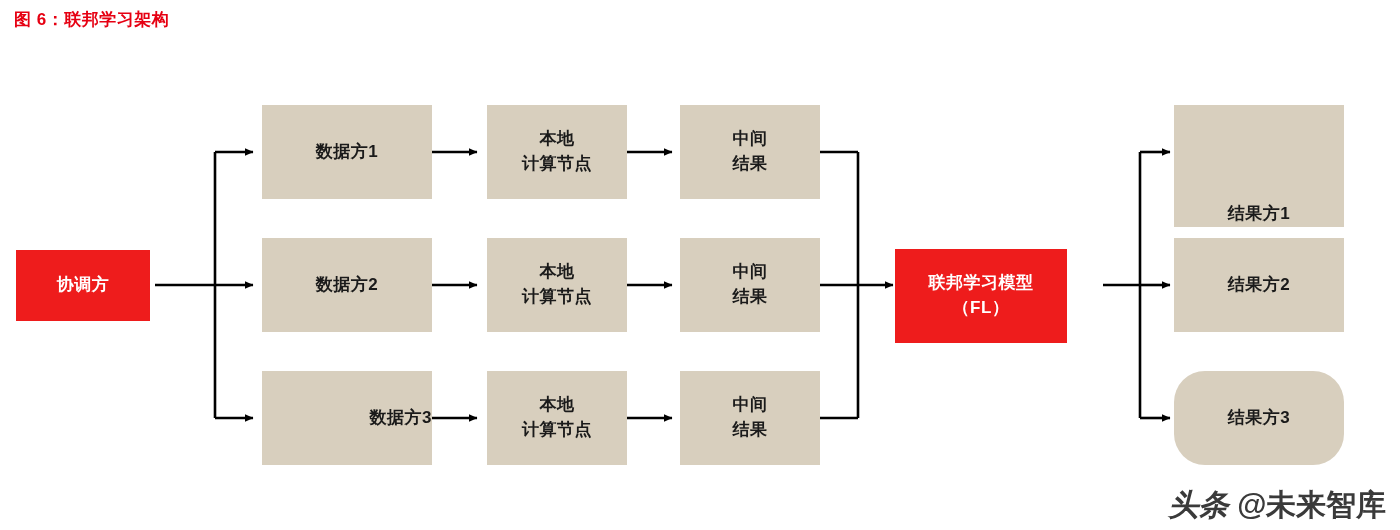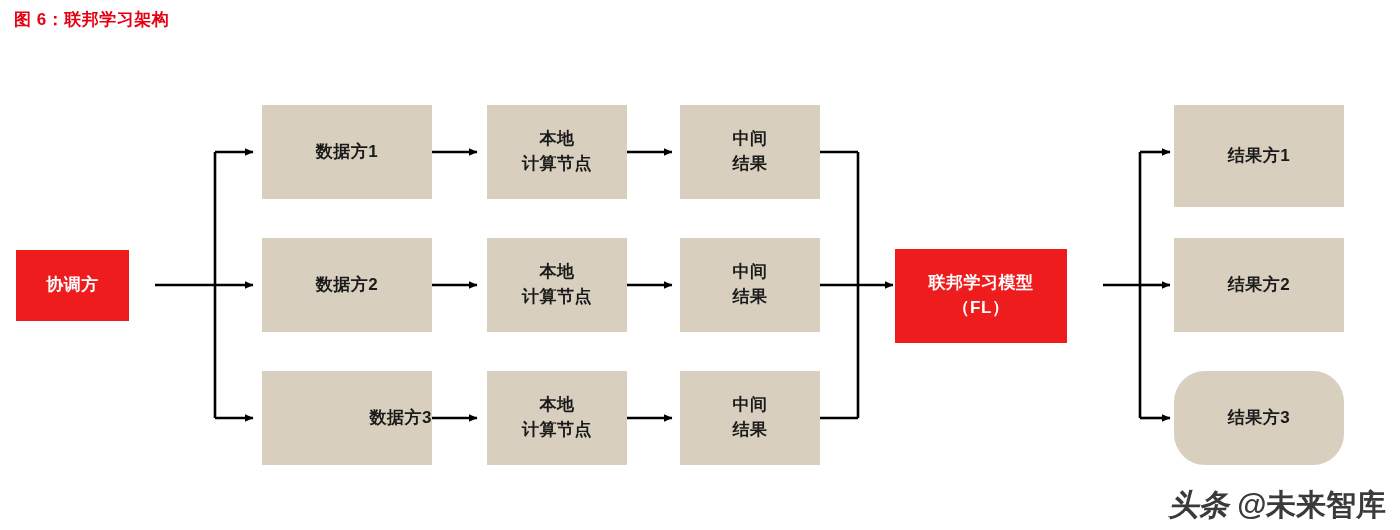--- a/index.html
+++ b/index.html
@@ -112,21 +112,21 @@
 
   <g>
     <path d="M1103,285 L1140,285" stroke="#000000" stroke-width="2.6" fill="none"></path>
     <path d="M1140,152 L1140,418" stroke="#000000" stroke-width="2.6" fill="none"></path>
   </g>
   <path d="M1140,152 L1170,152" stroke="#000000" stroke-width="2.6" fill="none" marker-end="url(#arrowhead)"></path>
   <path d="M1140,285 L1170,285" stroke="#000000" stroke-width="2.6" fill="none" marker-end="url(#arrowhead)"></path>
   <path d="M1140,418 L1170,418" stroke="#000000" stroke-width="2.6" fill="none" marker-end="url(#arrowhead)"></path>
 </svg>
 
-<div class="node red" style="left:16px; top:250px; width:113px; height:71px;">
+<div class="node red" style="left:16px; top:250px; width:134px; height:71px;">
   <span>协调方</span>
 </div>
 
 <div class="node beige" style="left:262px; top:105px; width:170px; height:94px;">
   <span>数据方1</span>
 </div>
 <div class="node beige" style="left:262px; top:238px; width:170px; height:94px;">
   <span>数据方2</span>
 </div>
 <div class="node beige" style="left:262px; top:371px; width:170px; height:94px;align-items:flex-end;">
@@ -157,21 +157,21 @@
 <div class="node beige" style="left:680px; top:371px; width:140px; height:94px;">
   <span>中间</span>
   <span class="line2">结果</span>
 </div>
 
 <div class="node red" style="left:895px; top:238px; width:172px; height:94px;margin-top:11px;">
   <span>联邦学习模型</span>
   <span class="line2">（FL）</span>
 </div>
 
-<div class="node beige" style="left:1174px; top:105px; width:170px; height:102px;">
+<div class="node beige" style="left:1174px; top:105px; width:170px; height:122px;justify-content:flex-end;">
   <span>结果方1</span>
 </div>
 <div class="node beige" style="left:1174px; top:238px; width:170px; height:94px;">
   <span>结果方2</span>
 </div>
 <div class="node beige" style="left:1174px; top:371px; width:170px; height:94px;border-radius:31px;">
   <span>结果方3</span>
 </div>
 
 <div id="watermark">

